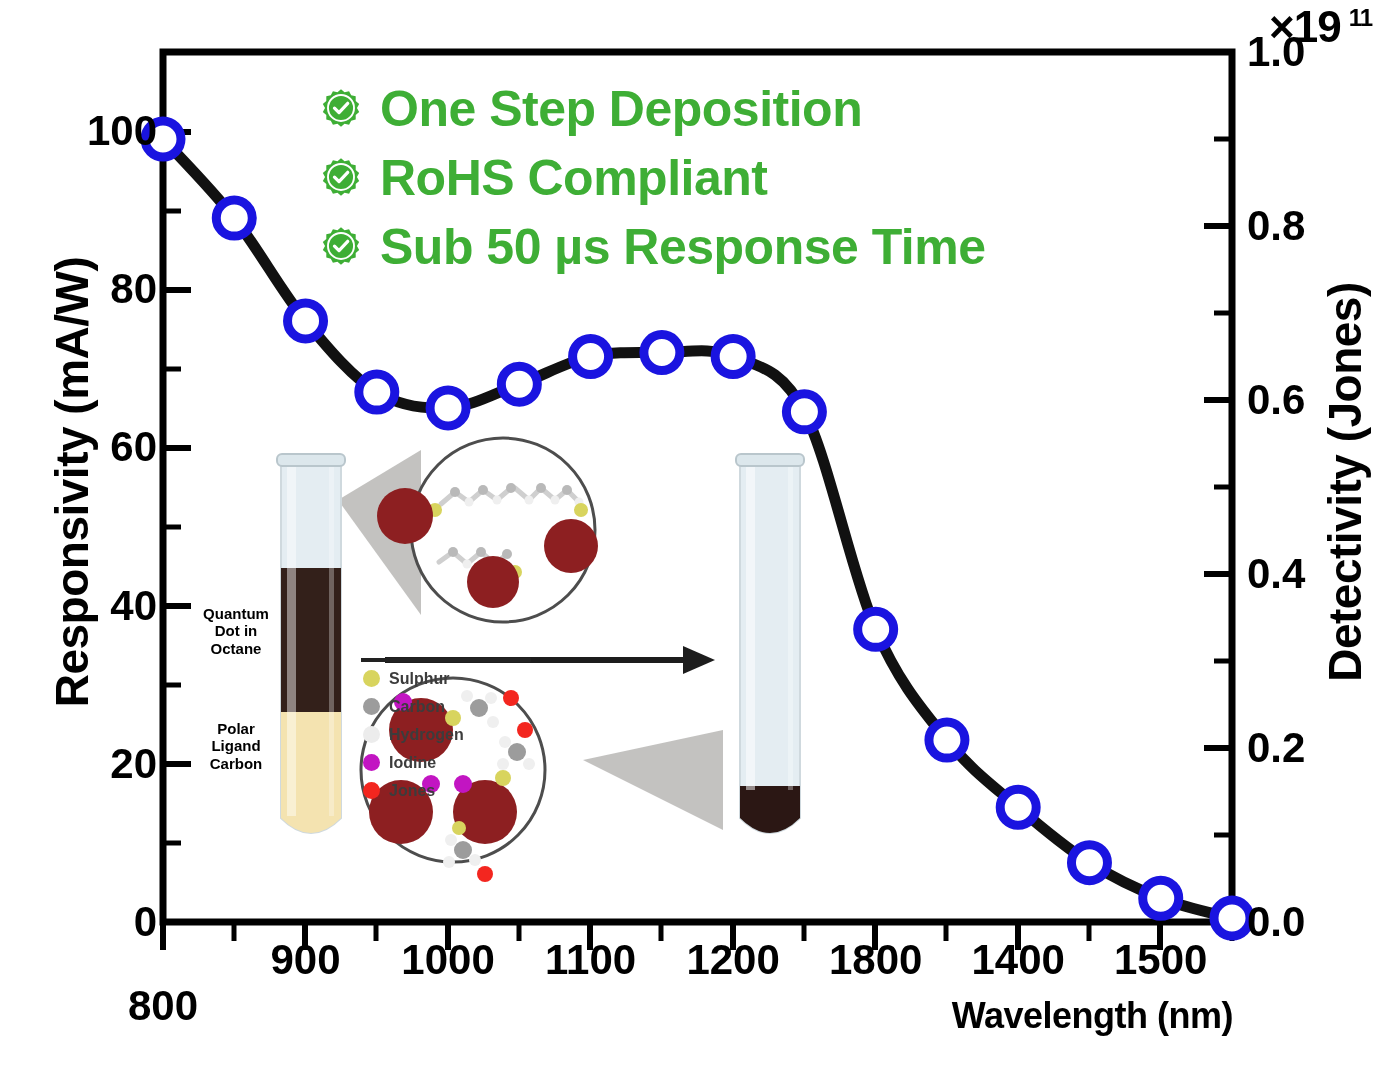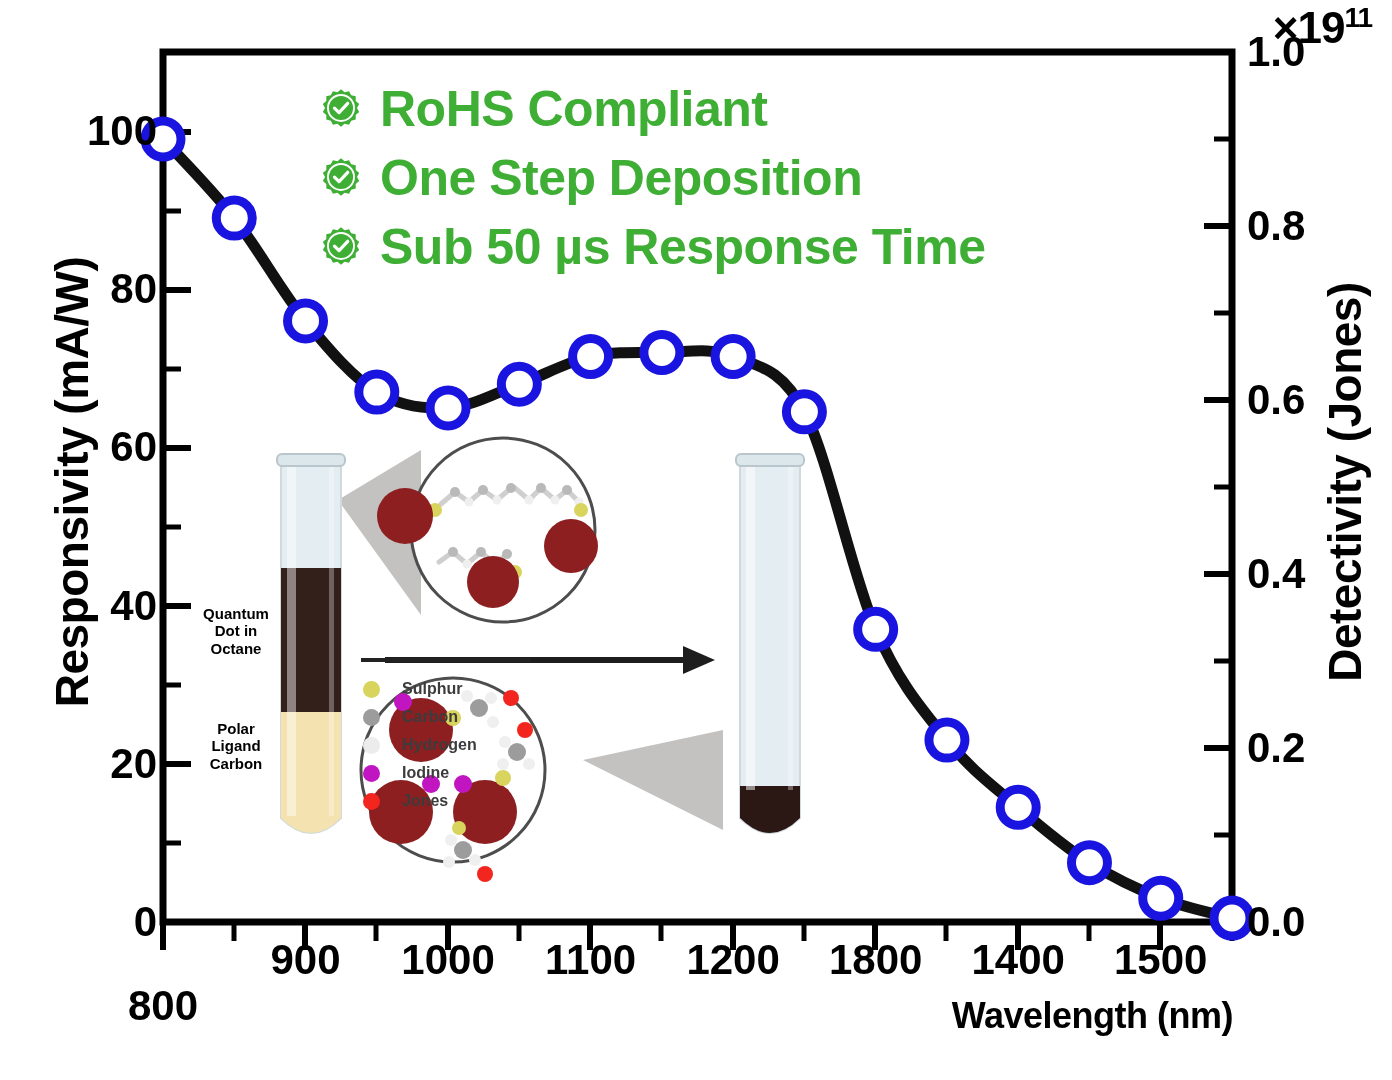--- a/index.html
+++ b/index.html
@@ -18,21 +18,21 @@
     left:1015px; top:455px; width:660px; text-align:center;
     font-size:46px; transform:rotate(-90deg); transform-origin:center center;
   }
   #xlabel{
     left:163px; top:995px; width:1070px; text-align:right; font-size:36px;
   }
   #exp-multiplier{
     position:absolute; right:20px; top:2px; font-size:44px; font-weight:bold;
     letter-spacing:-1px;
   }
-  #exp-multiplier sup{font-size:28px;vertical-align:super;}
+  #exp-multiplier sup{font-size:24px;vertical-align:super;margin-left:8px;}
 
   
   .ytick-l{position:absolute;right:1235px;font-size:42px;font-weight:bold;
            text-align:right;width:160px;transform:translateY(-50%);}
   .ytick-r{position:absolute;left:1247px;font-size:42px;font-weight:bold;
            text-align:left;width:160px;transform:translateY(-50%);}
   .xtick{position:absolute;top:936px;font-size:42px;font-weight:bold;
          text-align:center;width:160px;transform:translateX(-50%);}
 
   
@@ -43,21 +43,21 @@
                 letter-spacing:-0.5px;line-height:1;white-space:nowrap;}
 
   
   #inset{position:absolute;left:163px;top:430px;width:700px;height:470px;}
   .inset-caption{position:absolute;font-size:15px;font-weight:bold;color:#000000;
                  text-align:center;width:110px;line-height:1.15;}
   #cap-qd{left:18px;top:175px;}
   #cap-pl{left:18px;top:290px;}
 
   .legend-list{position:absolute;left:200px;top:240px;}
-  .legend-row{display:flex;align-items:flex-end;height:28px;gap:13px;}
+  .legend-row{display:flex;align-items:flex-start;height:28px;}
   .legend-dot{width:17px;height:17px;border-radius:50%;margin-right:9px;
               flex:0 0 auto;}
   .legend-label{font-size:16px;font-weight:bold;color:#3c3c3c;white-space:nowrap;}
   .legend-rule{position:absolute;left:198px;top:228px;width:170px;height:4px;
                background:#222;}
 </style>
 </head>
 <body>
 
 <div id="stage">
@@ -286,20 +286,34 @@
      <span class="legend-label">Iodine</span>
         </div>
         <div class="legend-row">
           <span class="legend-dot" style="background:#f3261f;"></span>
      <span class="legend-label">Jones</span>
         </div>
       </div>
   <div class="legend-rule"></div></div>
 
   <div id="features">
+      <div class="feature-row">
+<svg class="badge" viewBox="0 0 40 40">
+  <g fill="#3eae35">
+    <path d="M20 1.2 L23.4 4.0 L27.7 3.0 L29.7 6.9 L34.0 7.9 L34.0 12.3 L37.3 15.2
+             L35.2 19.0 L37.3 22.8 L34.0 25.7 L34.0 30.1 L29.7 31.1 L27.7 35.0
+             L23.4 34.0 L20 36.8 L16.6 34.0 L12.3 35.0 L10.3 31.1 L6.0 30.1
+             L6.0 25.7 L2.7 22.8 L4.8 19.0 L2.7 15.2 L6.0 12.3 L6.0 7.9
+             L10.3 6.9 L12.3 3.0 L16.6 4.0 Z"></path>
+  </g>
+  <circle cx="20" cy="19" r="12.4" fill="none" stroke="#ffffff" stroke-width="1.8"></circle>
+  <path d="M13.8 19.2 L18.1 23.4 L26.4 14.6" fill="none" stroke="#ffffff" stroke-width="3.1" stroke-linecap="round" stroke-linejoin="round"></path>
+</svg>
+        <span class="feature-text">One Step Deposition</span>
+      </div>
       <div class="feature-row">
 <svg class="badge" viewBox="0 0 40 40">
   <g fill="#3eae35">
     <path d="M20 1.2 L23.4 4.0 L27.7 3.0 L29.7 6.9 L34.0 7.9 L34.0 12.3 L37.3 15.2
              L35.2 19.0 L37.3 22.8 L34.0 25.7 L34.0 30.1 L29.7 31.1 L27.7 35.0
              L23.4 34.0 L20 36.8 L16.6 34.0 L12.3 35.0 L10.3 31.1 L6.0 30.1
              L6.0 25.7 L2.7 22.8 L4.8 19.0 L2.7 15.2 L6.0 12.3 L6.0 7.9
              L10.3 6.9 L12.3 3.0 L16.6 4.0 Z"></path>
   </g>
   <circle cx="20" cy="19" r="12.4" fill="none" stroke="#ffffff" stroke-width="1.8"></circle>
@@ -312,34 +326,20 @@
   <g fill="#3eae35">
     <path d="M20 1.2 L23.4 4.0 L27.7 3.0 L29.7 6.9 L34.0 7.9 L34.0 12.3 L37.3 15.2
              L35.2 19.0 L37.3 22.8 L34.0 25.7 L34.0 30.1 L29.7 31.1 L27.7 35.0
              L23.4 34.0 L20 36.8 L16.6 34.0 L12.3 35.0 L10.3 31.1 L6.0 30.1
              L6.0 25.7 L2.7 22.8 L4.8 19.0 L2.7 15.2 L6.0 12.3 L6.0 7.9
              L10.3 6.9 L12.3 3.0 L16.6 4.0 Z"></path>
   </g>
   <circle cx="20" cy="19" r="12.4" fill="none" stroke="#ffffff" stroke-width="1.8"></circle>
   <path d="M13.8 19.2 L18.1 23.4 L26.4 14.6" fill="none" stroke="#ffffff" stroke-width="3.1" stroke-linecap="round" stroke-linejoin="round"></path>
 </svg>
-        <span class="feature-text">One Step Deposition</span>
-      </div>
-      <div class="feature-row">
-<svg class="badge" viewBox="0 0 40 40">
-  <g fill="#3eae35">
-    <path d="M20 1.2 L23.4 4.0 L27.7 3.0 L29.7 6.9 L34.0 7.9 L34.0 12.3 L37.3 15.2
-             L35.2 19.0 L37.3 22.8 L34.0 25.7 L34.0 30.1 L29.7 31.1 L27.7 35.0
-             L23.4 34.0 L20 36.8 L16.6 34.0 L12.3 35.0 L10.3 31.1 L6.0 30.1
-             L6.0 25.7 L2.7 22.8 L4.8 19.0 L2.7 15.2 L6.0 12.3 L6.0 7.9
-             L10.3 6.9 L12.3 3.0 L16.6 4.0 Z"></path>
-  </g>
-  <circle cx="20" cy="19" r="12.4" fill="none" stroke="#ffffff" stroke-width="1.8"></circle>
-  <path d="M13.8 19.2 L18.1 23.4 L26.4 14.6" fill="none" stroke="#ffffff" stroke-width="3.1" stroke-linecap="round" stroke-linejoin="round"></path>
-</svg>
         <span class="feature-text">Sub 50 µs Response Time</span>
       </div>
     </div>
 
   <div class="axis-title" id="ylabel-left">Responsivity (mA/W)</div>
   <div class="axis-title" id="ylabel-right">Detectivity (Jones)</div>
   <div class="axis-title" id="xlabel">Wavelength (nm)</div>
   <div id="exp-multiplier">
     <span>×19</span><sup>11</sup>
   </div>

